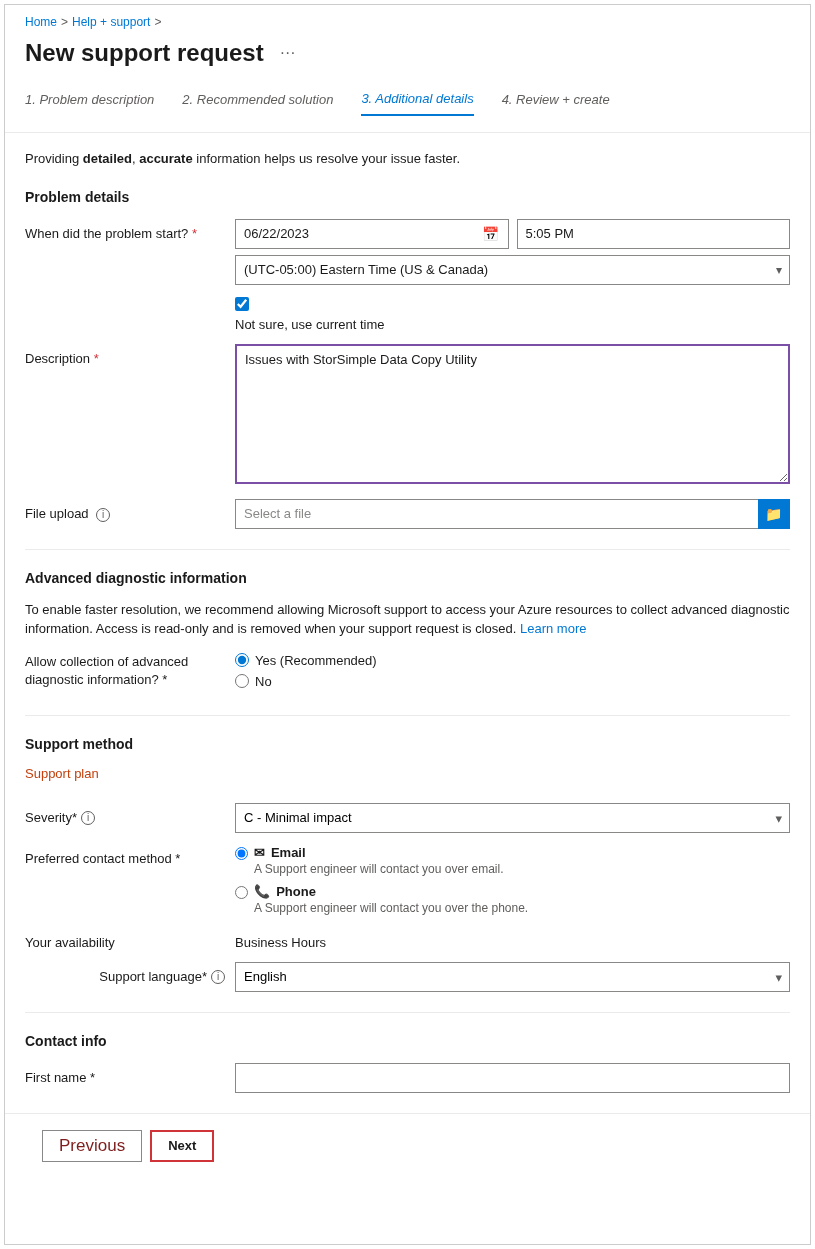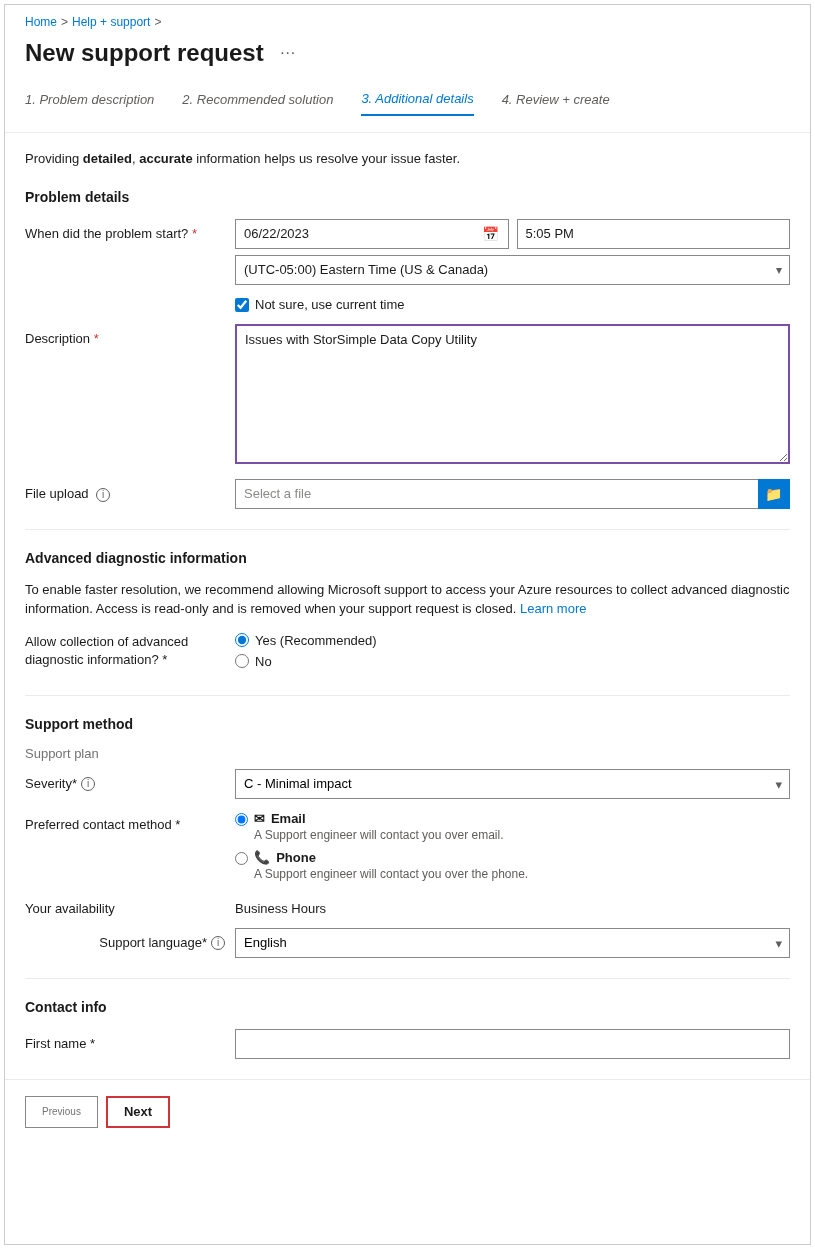--- a/index.html
+++ b/index.html
@@ -160,23 +160,24 @@
       position: absolute;
       right: 8px;
       top: 50%;
       transform: translateY(-50%);
       pointer-events: none;
       color: #605e5c;
       font-size: 12px;
     }
     .checkbox-row {
       display: flex;
-      align-items: flex-end;
+      align-items: flex-start;
       gap: 6px;
       margin-top: 12px;
+      flex-direction: column;
     }
     .checkbox-row input[type="checkbox"] {
       width: 14px;
       height: 14px;
       accent-color: #0078d4;
     }
     .checkbox-label {
       font-size: 13px;
       color: #1a1a1a;
     }
@@ -264,22 +265,22 @@
       width: 14px;
       height: 14px;
       accent-color: #0078d4;
     }
     .radio-label {
       font-size: 13px;
       color: #1a1a1a;
     }
     .support-plan-label {
       font-size: 13px;
-      color: #737373;
-      margin-bottom: 8px;
+      color: #c2410c;
+      margin-bottom: 22px;
     }
     .severity-row {
       display: flex;
       align-items: center;
       margin-bottom: 12px;
       gap: 10px;
     }
     .severity-label {
       min-width: 200px;
       max-width: 200px;
@@ -374,23 +375,24 @@
       padding: 16px 20px;
       gap: 8px;
       border-top: 1px solid #edebe9;
       margin-top: 10px;
     }
     .btn-previous {
       height: 32px;
       padding: 0 16px;
       border: 1px solid #8a8886;
       background: #fff;
-      color: #737373;
-      font-size: 10px;
-      cursor: pointer;
+      color: #7f1d1d;
+      font-size: 17px;
+      cursor: pointer;
+      margin-left: 17px;
     }
     .btn-next {
       height: 32px;
       padding: 0 16px;
       border: 2px solid #d13438;
       background: #fff;
       color: #1a1a1a;
       font-size: 13px;
       cursor: pointer;
       font-weight: 700;

